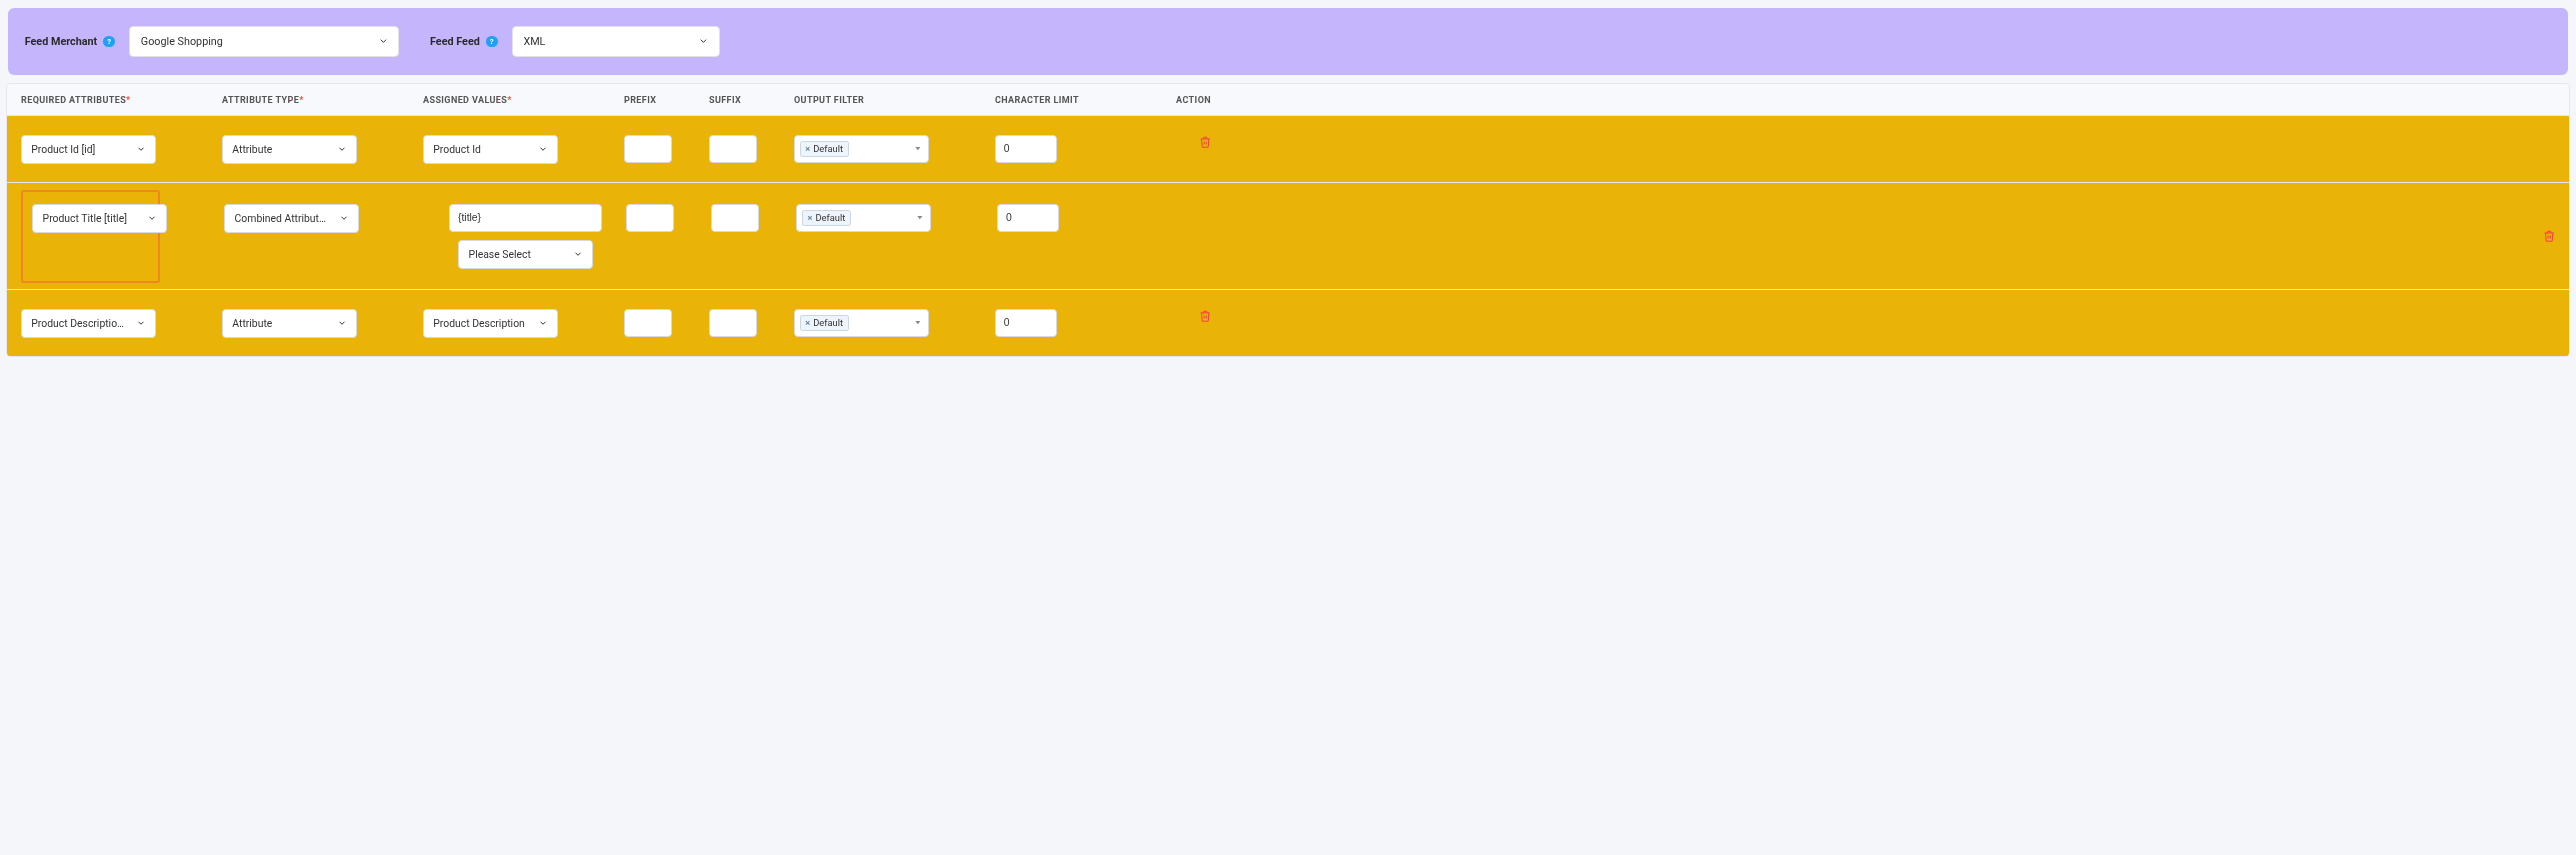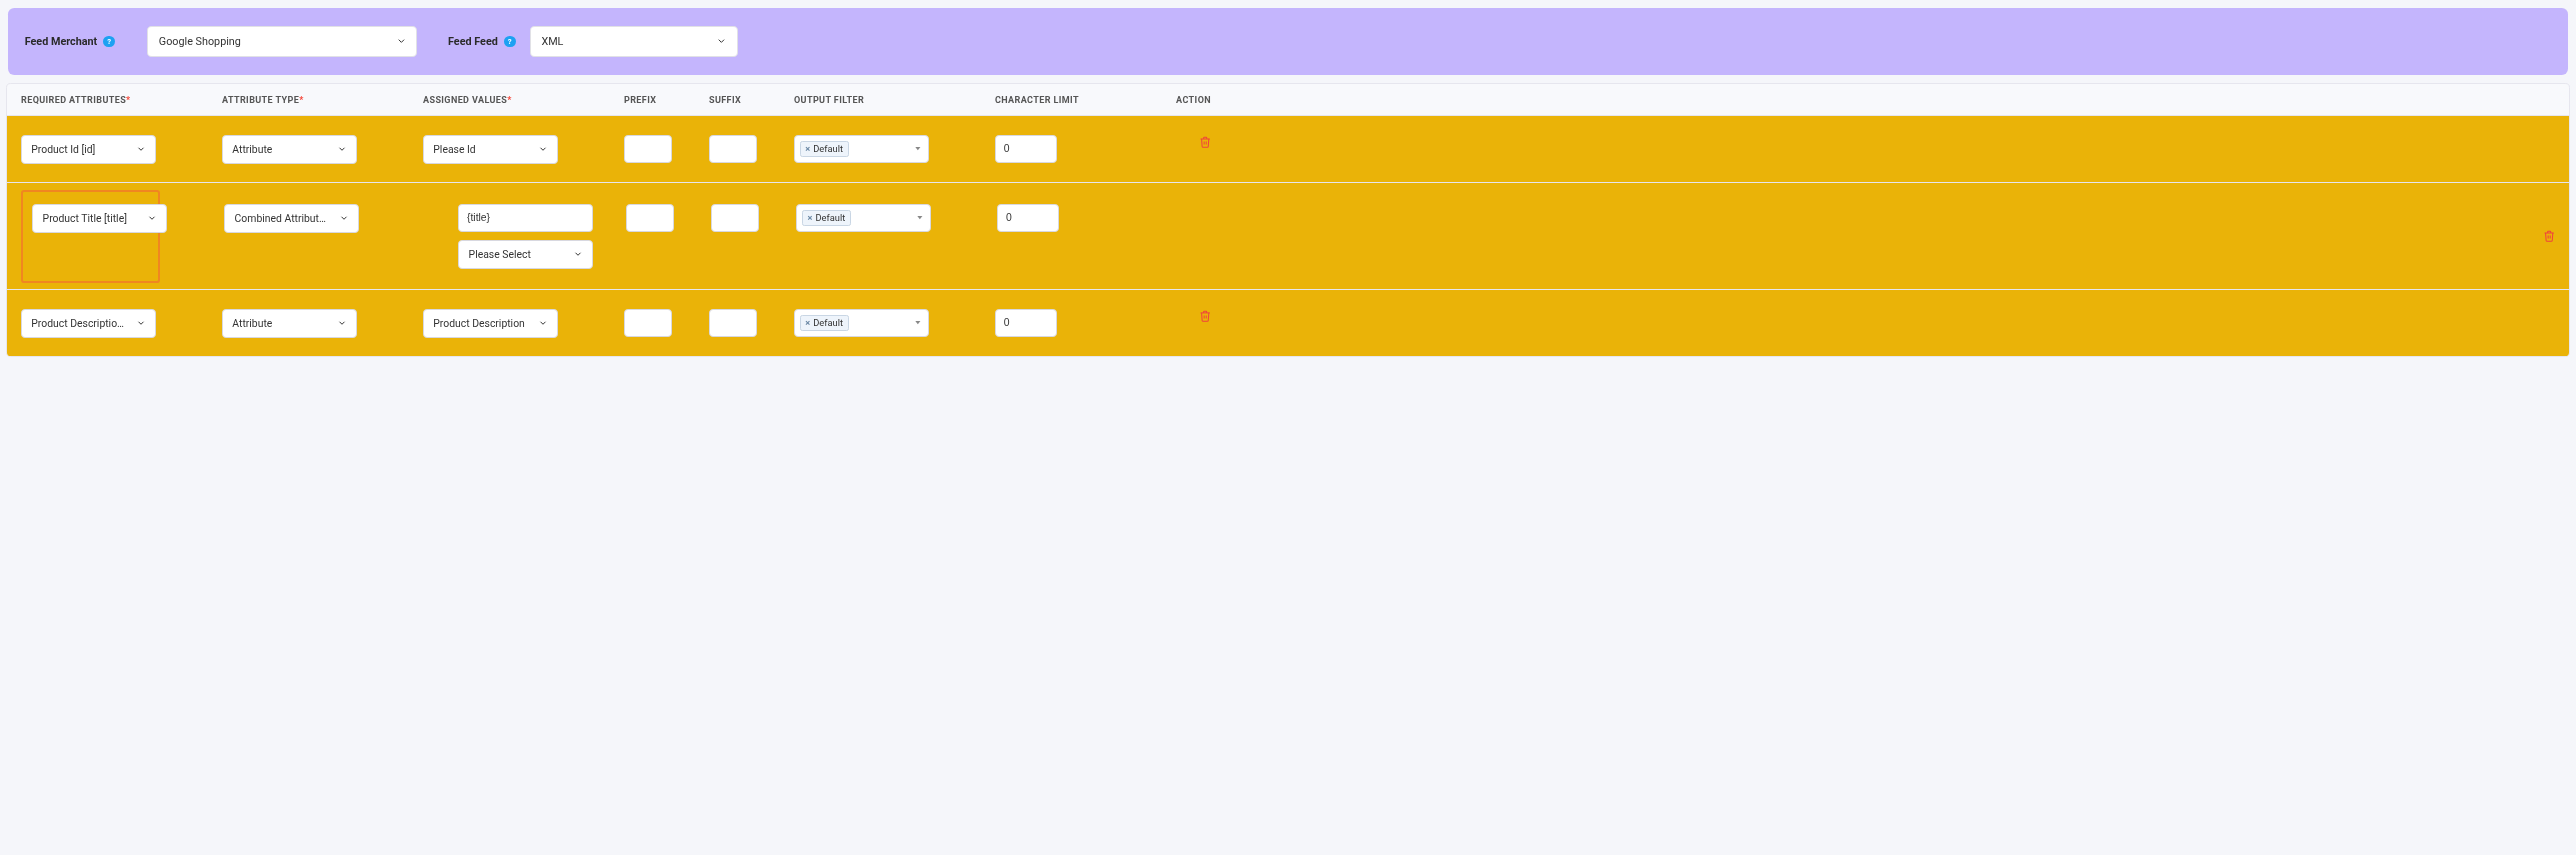--- a/index.html
+++ b/index.html
@@ -51,21 +51,21 @@
       align-items: center;
       border: 0.8px solid #e1e1e6;
       border-radius: 4.6px;
       background: #fff;
       padding: 7.7px 29px 7.7px 10.8px;
       font-size: 10.8px;
       color: #333;
       cursor: pointer;
       min-width: 85px;
     }
-    .select.wide { min-width: 270px; margin-left: 18px; }
+    .select.wide { min-width: 270px; }
     .chevron {
       position: absolute;
       right: 9.3px;
       top: 50%;
       transform: translateY(-50%);
     }
     .chevron svg { display: block; }
 
     .table-wrap {
       margin: 6px;
@@ -119,21 +119,21 @@
     .text-input {
       width: 48px;
       height: 28px;
       border: 0.8px solid #d8d8e0;
       border-radius: 3.9px;
       background: #fff;
       padding: 0 7.7px;
       font-size: 10.4px;
       color: #333;
     }
-    .text-input.combined { width: 135px; }
+    .text-input.combined { width: 153px; }
     .text-input.char { width: 62px; }
 
     .multi-select {
       position: relative;
       width: 135px;
       height: 28px;
       border: 0.8px solid #d8d8e0;
       border-radius: 3.9px;
       background: #fff;
       display: flex;
@@ -255,21 +255,21 @@
           <span class="label">Attribute</span>
           <span class="chevron">
             <svg width="10" height="10" viewBox="0 0 24 24" fill="none" stroke="#333" stroke-width="2.4">
                 <polyline points="6 9 12 15 18 9"></polyline>
               </svg>
           </span>
         </div>
       </div>
       <div class="cell">
         <div class="select row-sel w175">
-          <span class="label">Please Id</span>
+          <span class="label">Product Id</span>
           <span class="chevron">
             <svg width="10" height="10" viewBox="0 0 24 24" fill="none" stroke="#333" stroke-width="2.4">
                 <polyline points="6 9 12 15 18 9"></polyline>
               </svg>
           </span>
         </div>
       </div>
       <div class="cell">
           <input class="text-input" type="text" value="" style="">
         </div>

